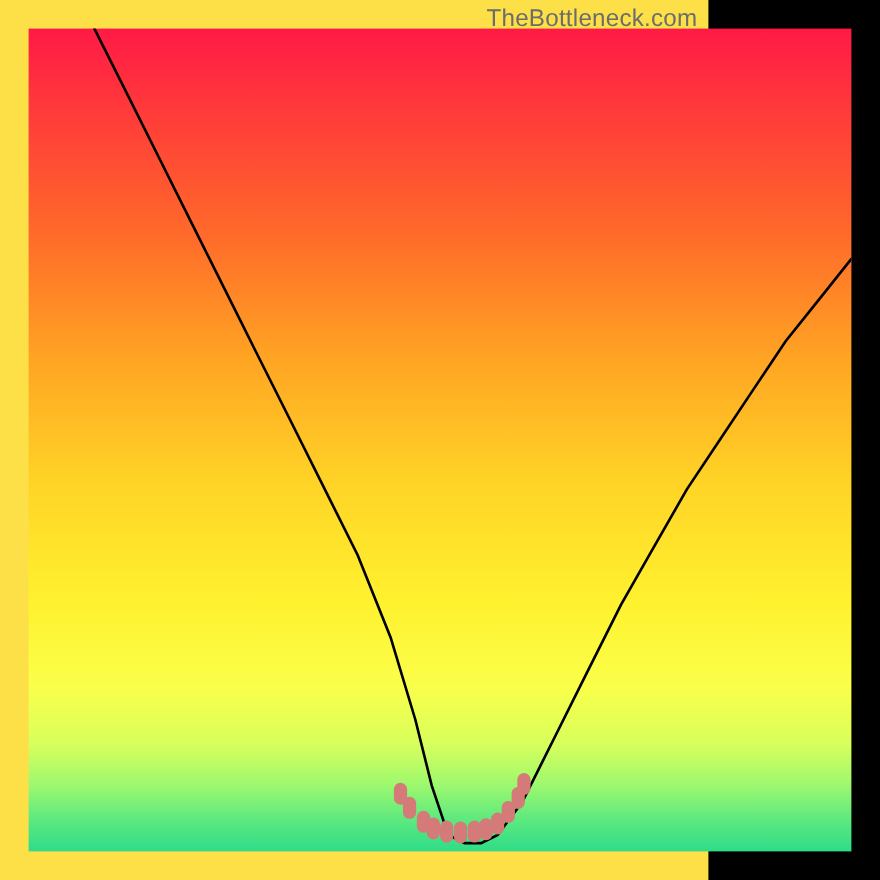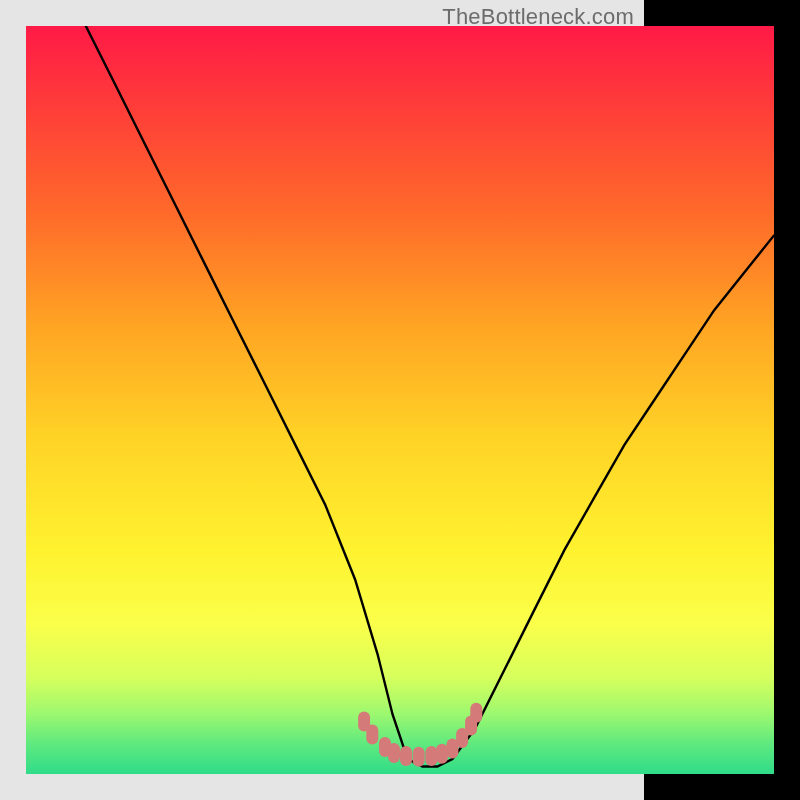--- a/index.html
+++ b/index.html
@@ -8,21 +8,21 @@
     width: 800px;
     height: 800px;
     background: #000;
     overflow: hidden;
     font-family: Arial, Helvetica, sans-serif;
   }
   .frame {
     position: relative;
     width: 644px;
     height: 800px;
-    background: #e5e5e5;
+    background: #fde047;
   }
   .plot {
     position: absolute;
     left: 26px;
     top: 26px;
     width: 748px;
     height: 748px;
     background: linear-gradient(to bottom,
       #ff1a46 0%,
       #ff3a3a 10%,

